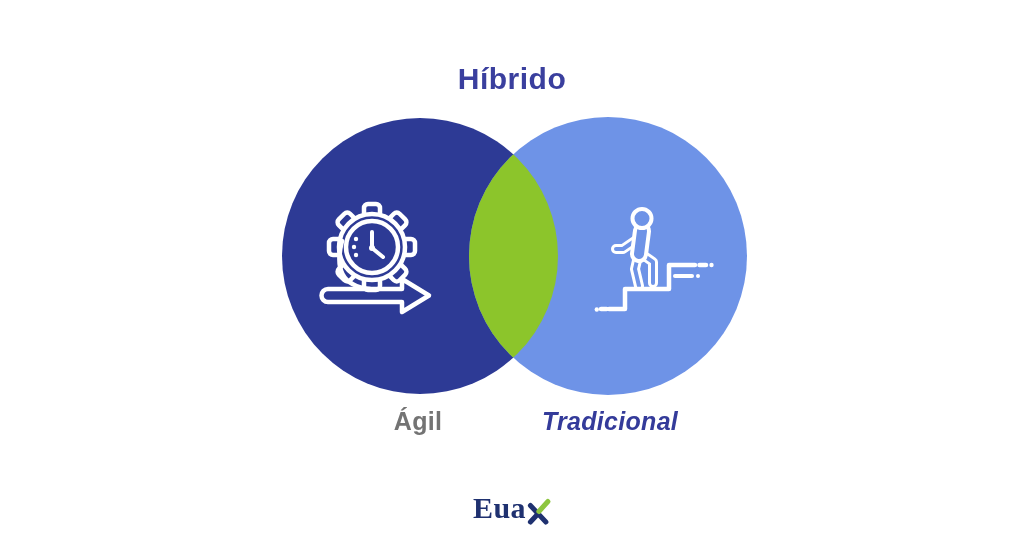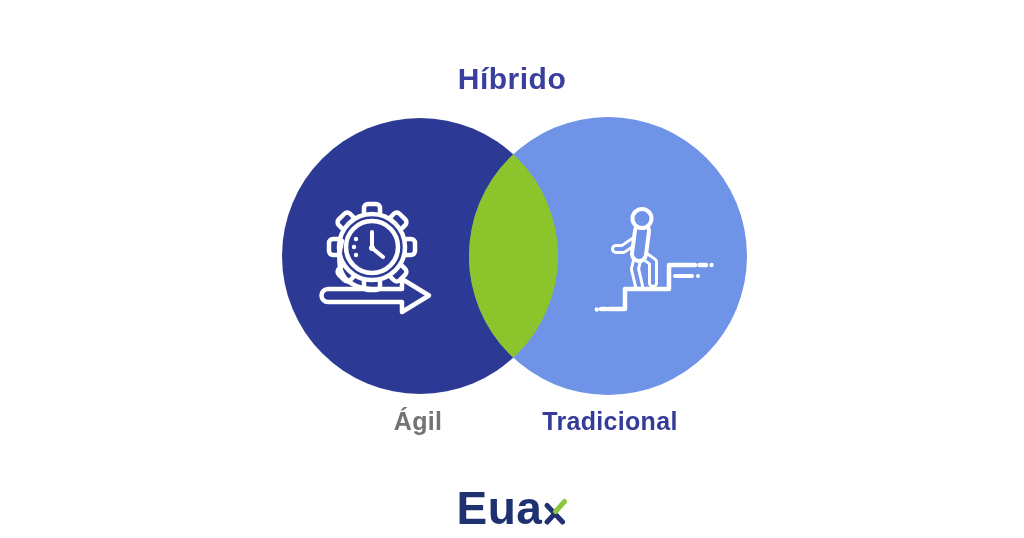--- a/index.html
+++ b/index.html
@@ -47,24 +47,25 @@
   .label-right { left: 610px; }
   .logo {
     position: absolute;
     top: 491px;
     left: 512px;
     transform: translateX(-50%);
     display: flex;
     align-items: flex-start;
   }
   .logo-text {
-    font-size: 46px;
+    font-size: 30px;
     line-height: 34px;
     font-weight: bold;
     letter-spacing: 0.5px;
+    font-family: Liberation Serif, serif;
   }
   .logo-x-svg { display: block; margin-left: 1px; }
 </style>
 </head>
 <body>
 
 <div class="canvas">
 
   <div class="diagram-title" style="color: rgb(58, 63, 158);">Híbrido</div>
 
@@ -134,21 +135,21 @@
       <path d="M 80 71 L 97 71" stroke-width="4"></path>
       <circle cx="103" cy="71" r="2" stroke="none" fill="#ffffff"></circle>
 
       <path d="M 6 104 L 11.5 104" stroke-width="4.5"></path>
       <circle cx="1.8" cy="104.5" r="2.2" stroke="none" fill="#ffffff"></circle>
     </g>
   </svg>
 
   <div class="circle-label label-left" style="color: #737373;">Ágil</div>
 
-  <div class="circle-label label-right" style="color: rgb(52, 59, 154);">Tradicional</div>
+  <div class="circle-label label-right" style="color: rgb(52, 59, 154); font-style: italic;">Tradicional</div>
 
   <div class="logo">
     <span class="logo-text" style="color: rgb(31, 49, 112);">Eua</span>
     <svg class="logo-x-svg" width="24" height="34" viewBox="0 0 24 34" fill="none" stroke-linecap="round">
       <path d="M 3.5 14.5 L 19 31" stroke-width="5" stroke="#1f3170"></path>
       <path d="M 3.5 31 L 10 24" stroke-width="5" stroke="#1f3170"></path>
       <path d="M 12 20.5 L 21 10.5" stroke-width="5" stroke="#8dc63f"></path>
     </svg>
   </div>
 

